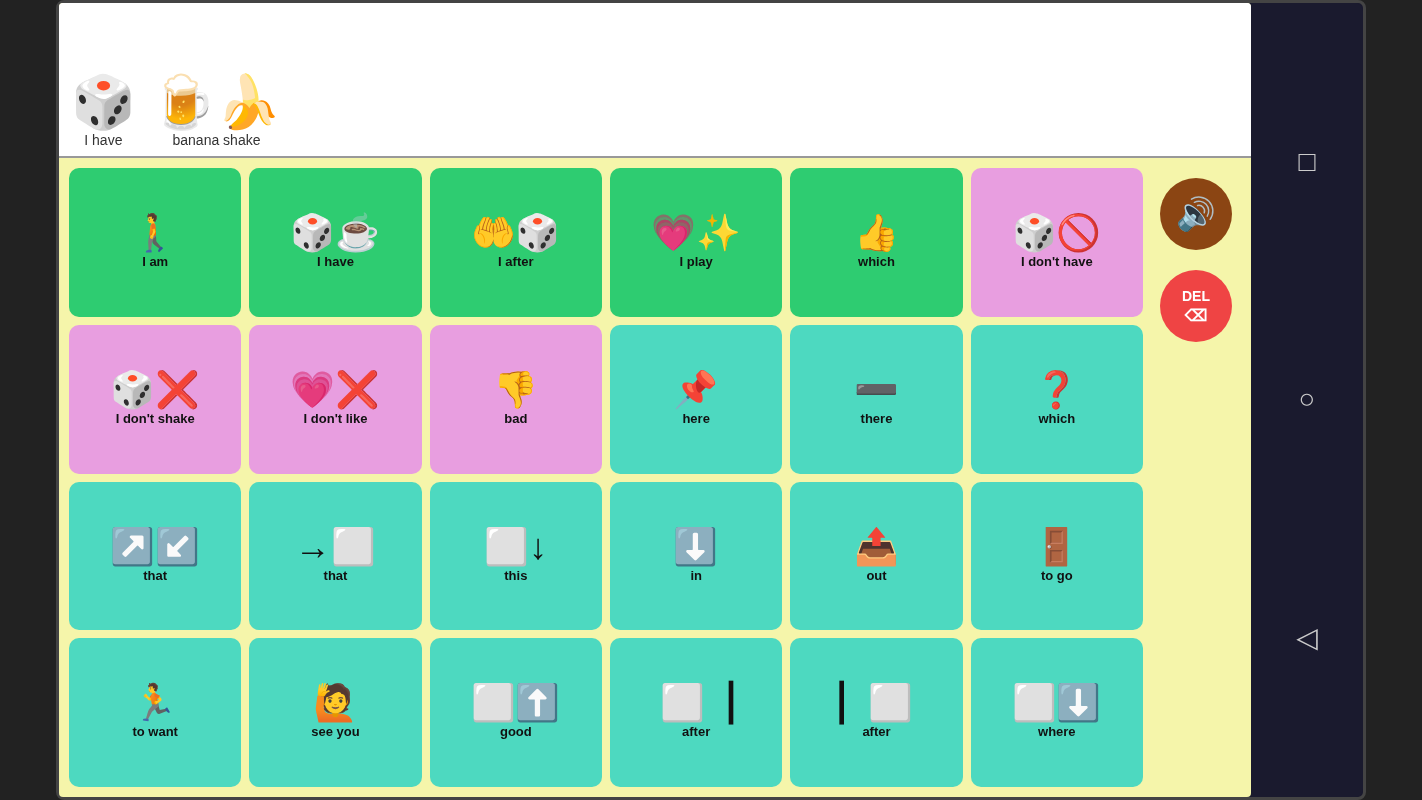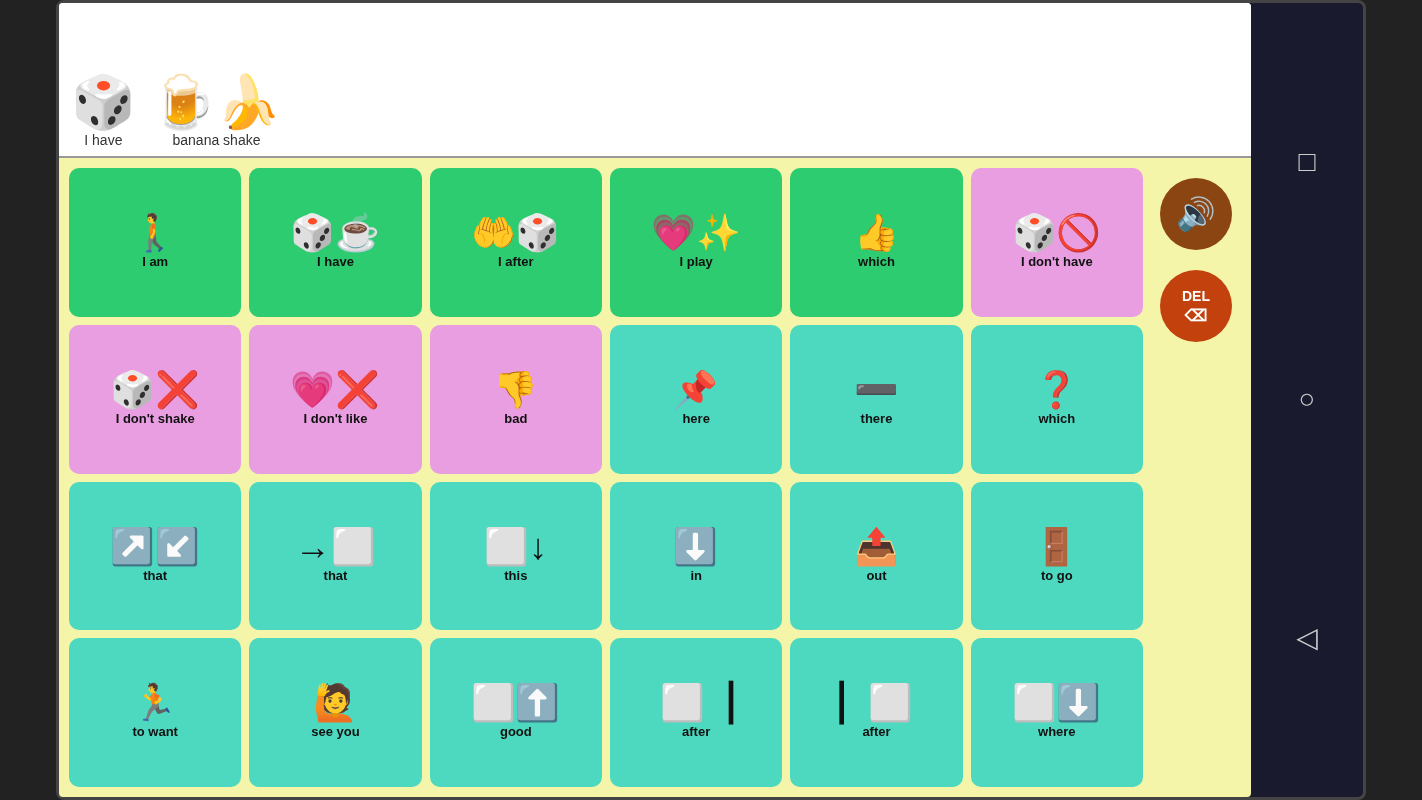--- a/index.html
+++ b/index.html
@@ -115,21 +115,21 @@
       display: flex;
       align-items: center;
       justify-content: center;
       color: white;
       font-size: 32px;
     }
     .del-btn {
       width: 72px;
       height: 72px;
       border-radius: 50%;
-      background: #c2410c;
+      background: #ef4444;
       border: none;
       cursor: pointer;
       display: flex;
       flex-direction: column;
       align-items: center;
       justify-content: center;
       color: white;
       font-size: 11px;
       font-weight: bold;
       gap: 2px;

